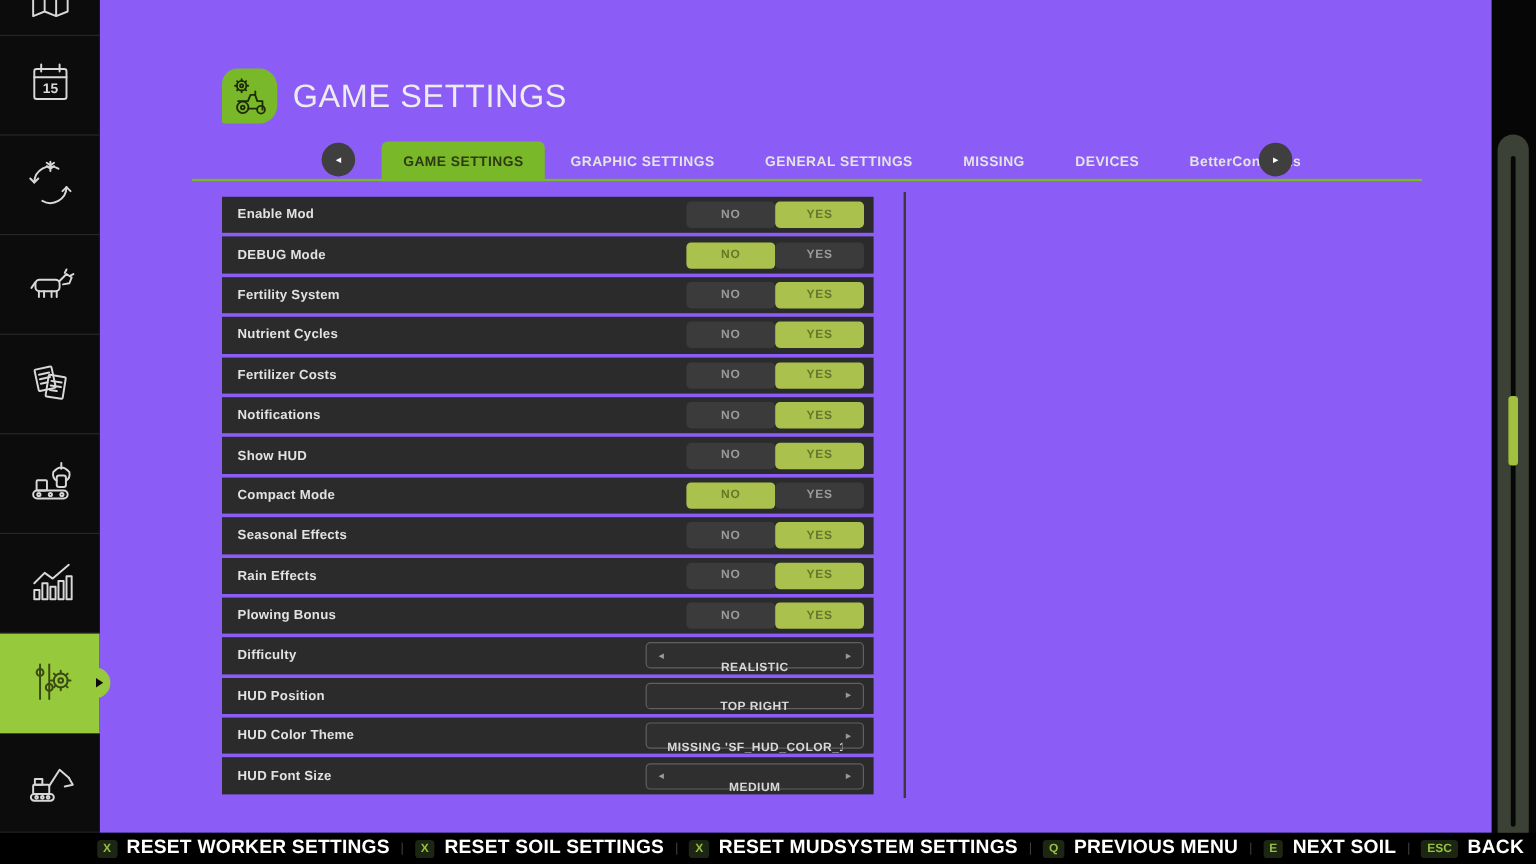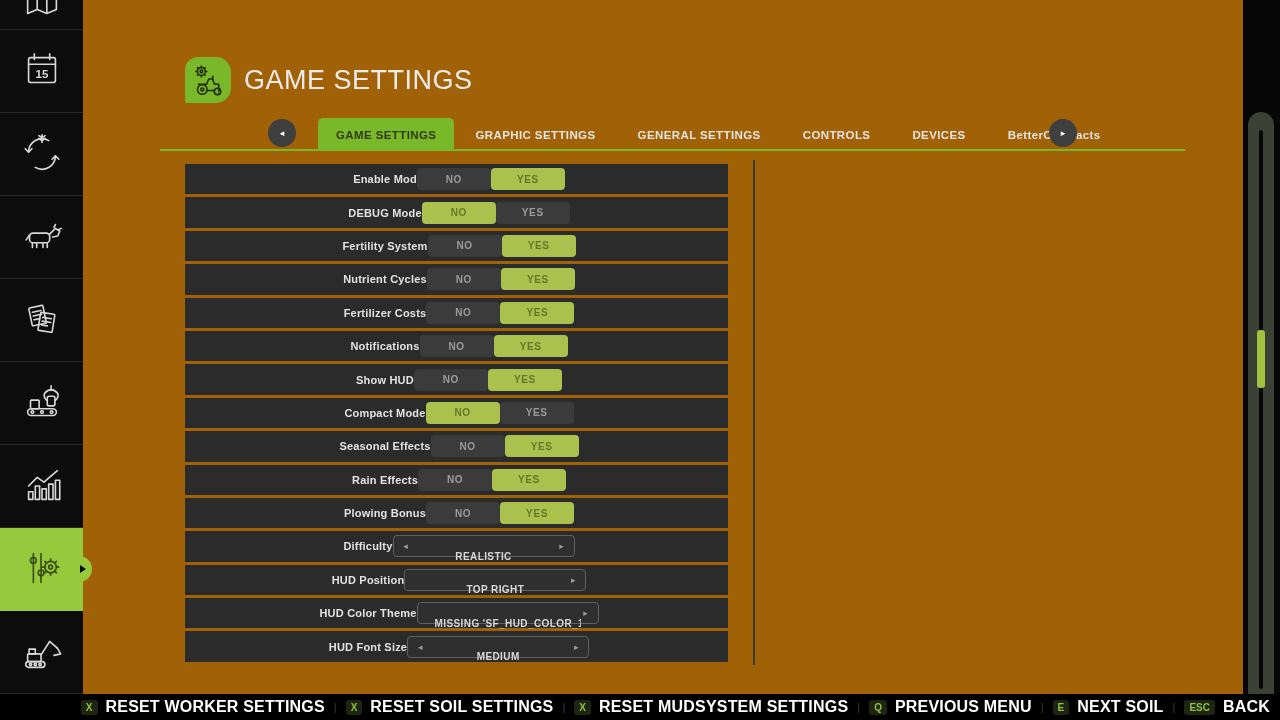--- a/index.html
+++ b/index.html
@@ -1,21 +1,21 @@
 <!DOCTYPE html>
 <html><head>
 <meta charset="utf-8">
 <style>
   * { margin:0; padding:0; box-sizing:border-box; }
   html,body { width:1280px; height:720px; overflow:hidden; background:#000;
     font-family:"Liberation Sans","DejaVu Sans",sans-serif; }
   .stage { position:relative; width:1280px; height:720px; background:#060606; }
 
   
-  .main { position:absolute; left:83px; top:0; right:37px; bottom:26px; background:#a16207; }
+  .main { position:absolute; left:83px; top:0; right:37px; bottom:26px; background:#8b5cf6; }
 
   
   .sidebar { position:absolute; left:0; top:0; width:83px; bottom:26px; background:#0c0c0c;
     display:flex; flex-direction:column; }
   .side-cell { height:83px; flex:0 0 auto; border-bottom:1px solid #272727;
     display:flex; align-items:center; justify-content:center; position:relative; overflow:visible; cursor:pointer; }
   .side-cell.first { height:30px; overflow:hidden; }
   .side-cell.first svg { margin-top:-30px; }
   .side-cell svg { width:46px; height:46px; stroke:#d8d8d8; fill:none;
     stroke-width:1.7; stroke-linecap:round; stroke-linejoin:round; }
@@ -43,21 +43,21 @@
   .nav-circle.next { left:966px; }
   .tabs { position:absolute; left:235px; top:118px; height:33px; display:flex; align-items:center; z-index:2; }
   .tab { height:30px; display:flex; align-items:center; padding:0 21px; color:#e3e3e3;
     font-size:11.5px; font-weight:bold; letter-spacing:0.4px; cursor:pointer; white-space:nowrap; }
   .tab.active { height:33px; background:#79b829; color:#2f3a10; border-radius:5px 5px 0 0; padding:0 18px; }
   .tab-underline { position:absolute; left:77px; width:1025px; top:149px; height:2px; background:#79b829; }
 
   
   .rows { position:absolute; left:102px; top:164px; width:543px; }
   .row { height:30.4px; margin-bottom:3px; background:#2b2b2b; display:flex;
-    align-items:center; justify-content:center; padding:0 8px 0 13px; }
+    align-items:center; justify-content:space-between; padding:0 8px 0 13px; }
   .rlabel { font-size:11px; font-weight:bold; color:#e2e2e2; letter-spacing:0.2px; }
   .toggle { display:flex; width:148px; height:22px; }
   .tbtn { flex:1; border:none; background:#3b3b3b; color:#9b9b9b; font-size:10px;
     font-weight:bold; letter-spacing:0.6px; border-radius:4px; cursor:pointer;
     font-family:inherit; }
   .tbtn.sel { background:#abc14d; color:#68762b; }
   .selector { width:182px; height:22px; border:1px solid #606060; border-radius:4px;
     display:flex; align-items:center; padding:0 7px; background:rgba(255,255,255,0.02); cursor:pointer; }
   .sval { flex:1; text-align:center; font-size:10px; font-weight:bold; color:#d8d8d8;
     letter-spacing:0.4px; white-space:nowrap; overflow:hidden;margin-top:20px; }
@@ -109,21 +109,21 @@
       <span>◂</span>
     </div>
     <div class="nav-circle next">
       <span>▸</span>
     </div>
 
     <div class="tabs">
       <div class="tab active">GAME SETTINGS</div>
       <div class="tab">GRAPHIC SETTINGS</div>
       <div class="tab">GENERAL SETTINGS</div>
-      <div class="tab">CONTROLS</div>
+      <div class="tab">MISSING</div>
       <div class="tab">DEVICES</div>
       <div class="tab">BetterContracts</div>
     </div>
     <div class="tab-underline"></div>
 
     <div class="rows">
 
       <div class="row">
         <span class="rlabel">Enable Mod</span>
         <div class="toggle">

